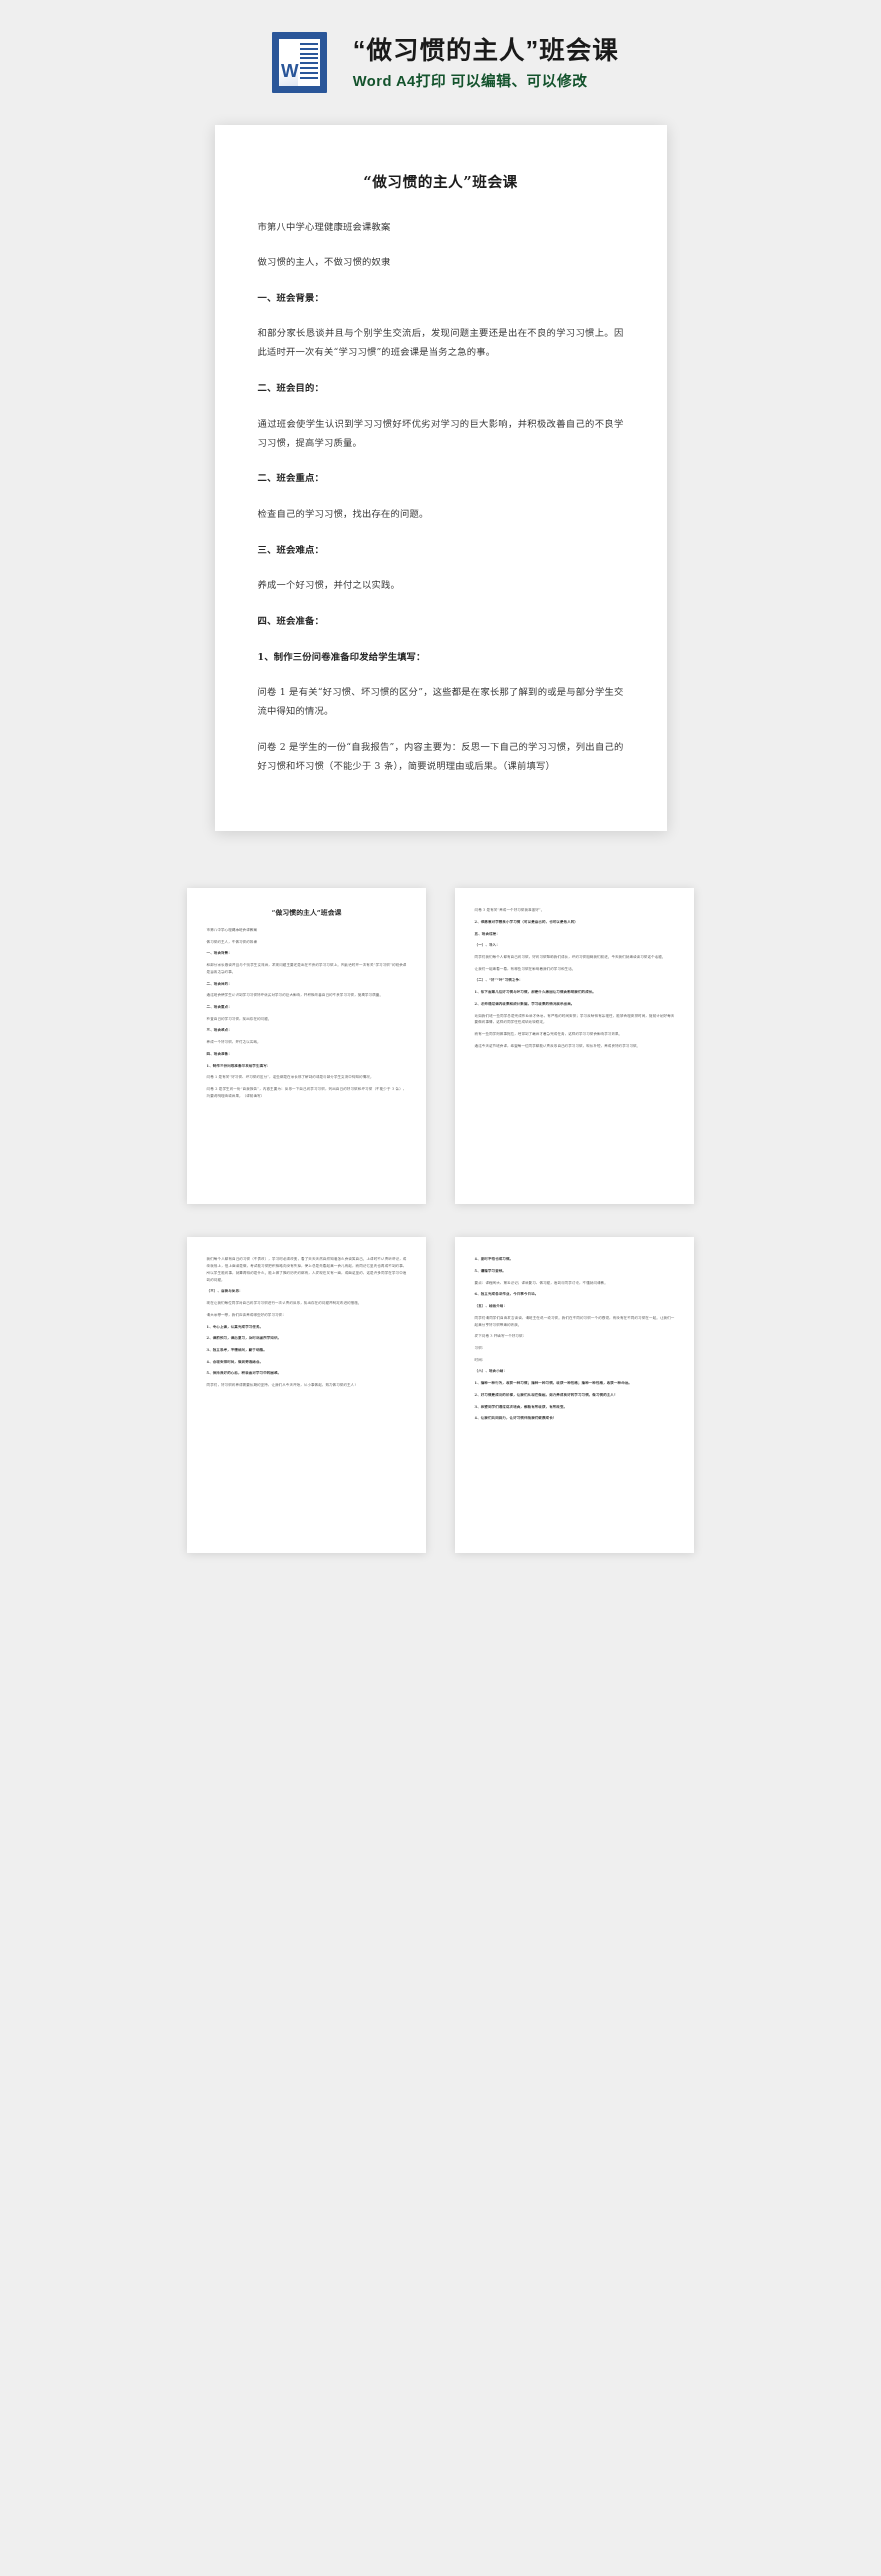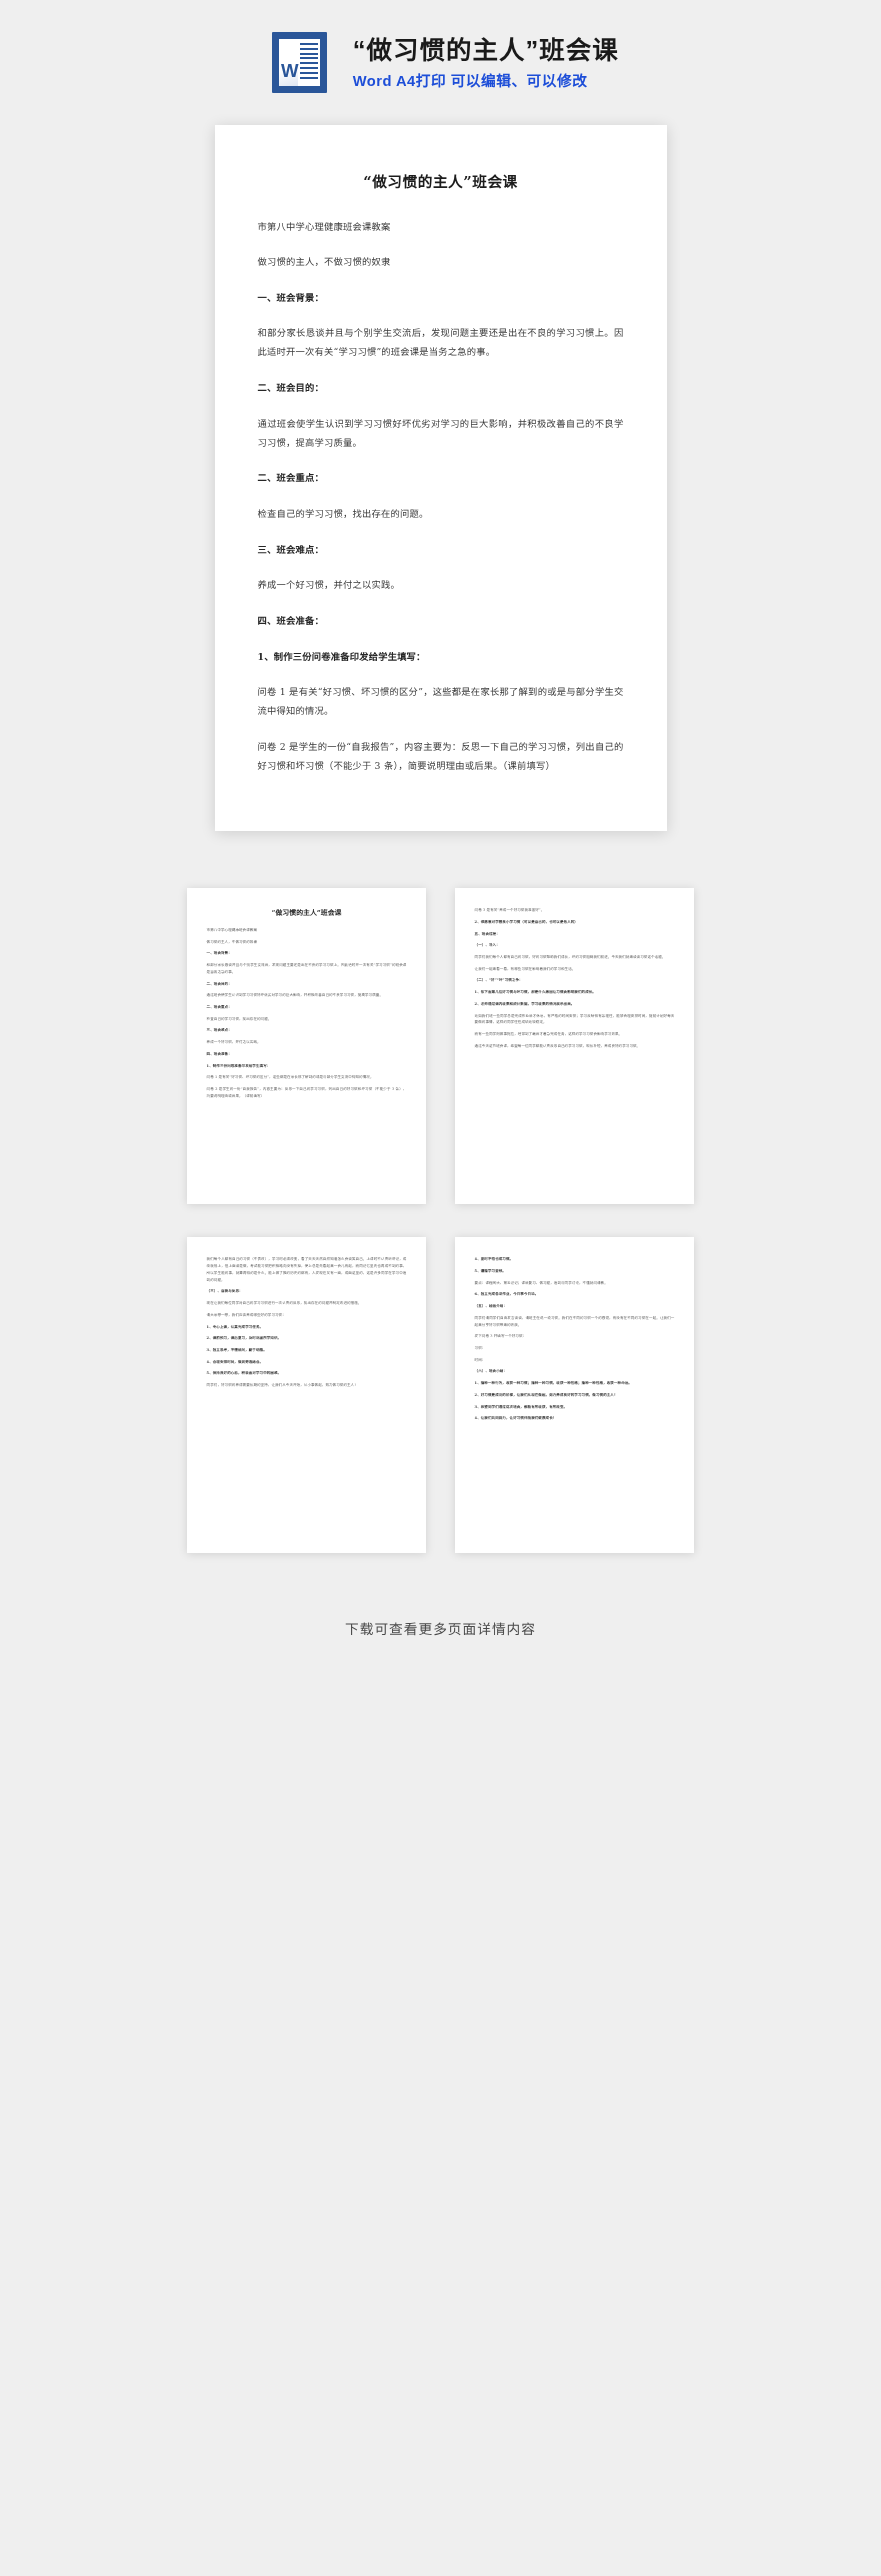--- a/index.html
+++ b/index.html
@@ -52,21 +52,21 @@
     font-size:25.5px;
     font-weight:bold;
     color:#1a1a1a;
     letter-spacing:1px;
     line-height:1.1;
     white-space:nowrap;
   }
   .banner-sub{
     font-size:14.7px;
     font-weight:bold;
-    color:#1d4ed8;
+    color:#14532d;
     letter-spacing:0.5px;
     line-height:1.1;
     white-space:nowrap;
   }
 
   
   .hero-area{
     padding:0 0 57px 0;
     display:flex;
     justify-content:center;
@@ -254,16 +254,15 @@
         <div class="t-p">习惯：</div>
         <div class="t-p">时间：</div>
         <div class="t-p b">（六）、班会小结：</div>
         <div class="t-p b">1、播种一种行为，收获一种习惯；播种一种习惯，收获一种性格；播种一种性格，收获一种命运。</div>
         <div class="t-p b">2、好习惯是成功的阶梯，让我们从现在做起，努力养成良好的学习习惯，做习惯的主人！</div>
         <div class="t-p b">3、希望同学们通过这次班会，都能有所收获，有所改变。</div>
         <div class="t-p b">4、让我们共同努力，让好习惯伴随我们健康成长！</div>
       </div>
     </div>
 
-  <div class="footer">下载可查看更多页面详情内容</div>
 
 </div>
 
 
 </body></html>

